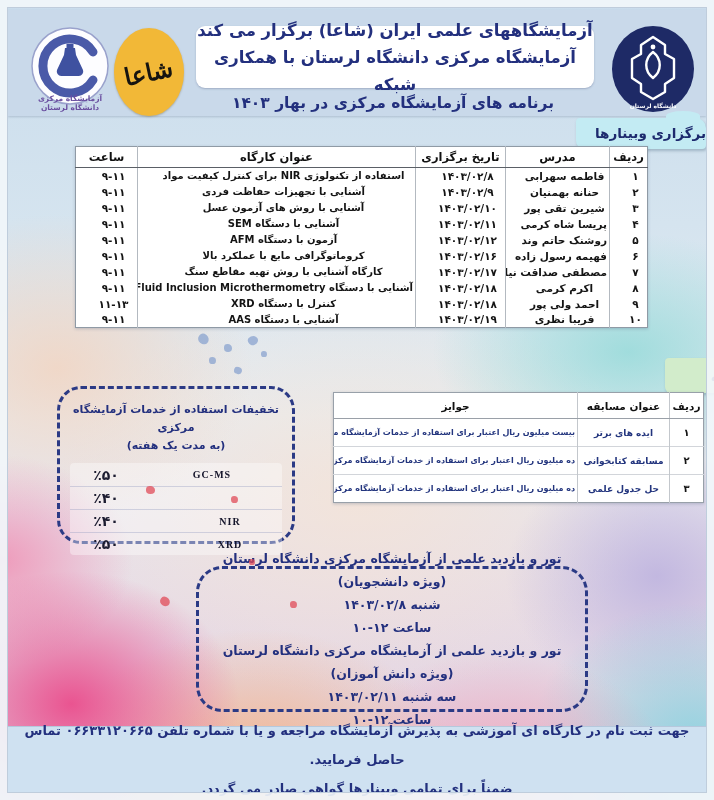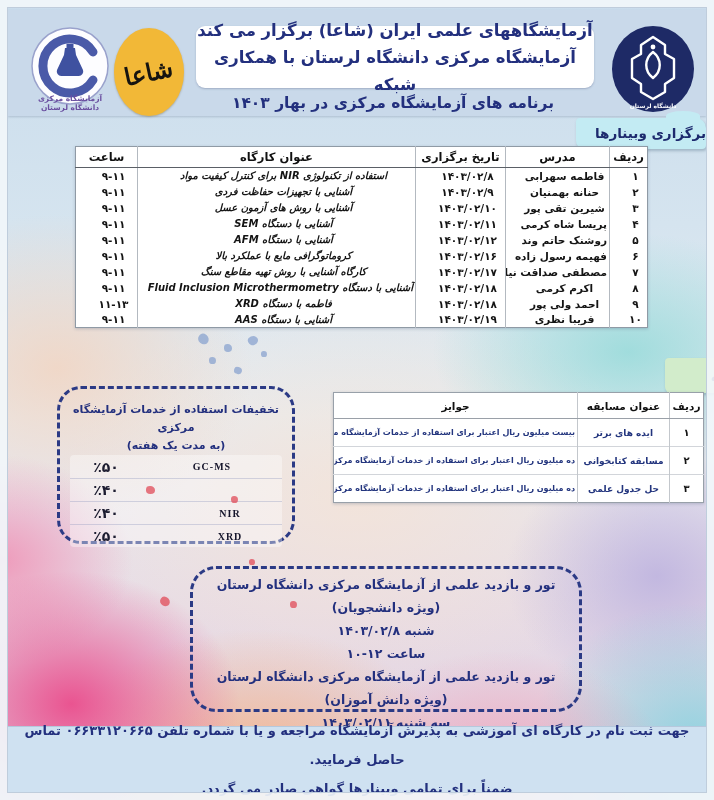--- a/index.html
+++ b/index.html
@@ -42,46 +42,46 @@
   .ribbon-competition{left:665px;top:358px;width:94px;height:35px;background:#d2eccb;border-radius:4px 12px 4px 6px;font-size:13px;line-height:37px;}
 
   
   table{border-collapse:collapse;background:#fff;table-layout:fixed;}
   th,td{text-align:center;padding:0 2px;overflow:hidden;white-space:nowrap;}
   .webinar-table{position:absolute;left:75px;top:146px;width:572px;border:1px solid #8f9aa5;box-shadow:0 1px 3px rgba(80,100,130,.3);}
   .webinar-table th,.webinar-table td{border-left:1px solid #b3b9c0;}
   .webinar-table th:last-child,.webinar-table td:last-child{border-left:none;}
   .webinar-table thead th{height:21px;font-size:11.5px;color:#111;border-bottom:1.5px solid #5a5f66;}
   .webinar-table tbody td{height:16px;font-size:10.5px;color:#141414;padding-left:16px;}
-  .webinar-table td.w-title{font-size:10px;font-style:italic;}
+  .webinar-table td.w-title{font-size:10px;}
   .webinar-table col.c-no{width:38px}.webinar-table col.c-ins{width:104px}.webinar-table col.c-date{width:90px}
   .webinar-table col.c-title{width:278px}.webinar-table col.c-time{width:62px}
 
   .comp-table{position:absolute;left:333px;top:392px;width:370px;border:1px solid #98a0a9;box-shadow:0 1px 3px rgba(80,100,130,.3);}
   .comp-table th,.comp-table td{border-left:1px solid #c3c7cc;}
   .comp-table th:last-child,.comp-table td:last-child{border-left:none;}
   .comp-table thead th{height:26px;font-size:10.5px;color:#111;border-bottom:1px solid #9aa0a8;}
   .comp-table tbody td{height:28px;border-top:1px solid #d2d5da;}
   .comp-table td.c-num{font-size:10px;color:#141414;}
   .comp-table td.c-title{font-size:9px;color:#23357e;}
   .comp-table td.c-prize{font-size:8px;color:#23357e;}
   .comp-table col.k-no{width:34px}.comp-table col.k-title{width:92px}.comp-table col.k-prize{width:244px}
 
   
   .disc-box{position:absolute;left:57px;top:386px;width:238px;height:158px;border:3px dashed #2b3a85;border-radius:24px;padding:12px 10px 8px;}
   .disc-title{text-align:center;color:#23307e;font-size:11px;line-height:18px;}
-  .disc-items{background:rgba(255,255,255,.38);border-radius:4px;}
+  .disc-items{margin-top:8px;background:rgba(255,255,255,.38);border-radius:4px;}
   .disc-row{display:flex;align-items:center;height:23px;direction:ltr;}
   .disc-row + .disc-row{border-top:1px solid rgba(140,150,190,.35);gap:36px;}
   .disc-pct{width:72px;text-align:center;color:#1c1c30;font-size:14px;}
   .disc-name{flex:1;text-align:center;color:#14142a;font-size:10px;letter-spacing:1px;font-family:"Liberation Serif","DejaVu Serif",serif;}
 
   
-  .tour-box{position:absolute;left:190px;top:566px;width:392px;height:146px;border:3px dashed #2b3a85;border-radius:26px;
-    display:flex;flex-direction:column;justify-content:space-between;text-align:center;padding:4px 8px;}
+  .tour-box{position:absolute;left:196px;top:566px;width:392px;height:146px;border:3px dashed #2b3a85;border-radius:26px;
+    display:flex;flex-direction:column;justify-content:center;text-align:center;padding:4px 8px;}
   .tour-line{font-size:12.5px;line-height:23px;color:#23307e;}
 
   
   .footer-band{position:absolute;left:8px;top:726px;width:698px;height:66px;background:#cfe1f1;border-top:1px solid #b5c8dc;
     display:flex;flex-direction:column;justify-content:center;text-align:center;}
   .footer-line{font-size:13px;line-height:29px;color:#23307e;}
 
   
   .speck{position:absolute;border-radius:45% 55% 50% 50%;opacity:.75;z-index:1;}
   .speck.blue{background:#8aa3cf;}
@@ -188,21 +188,21 @@
           <td>۴</td>
           <td>پریسا شاه کرمی</td>
           <td><span class="ltr">۱۴۰۳/۰۲/۱۱</span></td>
           <td class="w-title">آشنایی با دستگاه SEM</td>
           <td><span class="ltr">۹-۱۱</span></td>
         </tr>
       <tr>
           <td>۵</td>
           <td>روشنک حاتم وند</td>
           <td><span class="ltr">۱۴۰۳/۰۲/۱۲</span></td>
-          <td class="w-title">آشنایی با دستگاه AFM</td>
+          <td class="w-title">آزمون با دستگاه AFM</td>
           <td><span class="ltr">۹-۱۱</span></td>
         </tr>
       <tr>
           <td>۶</td>
           <td>فهیمه رسول زاده</td>
           <td><span class="ltr">۱۴۰۳/۰۲/۱۶</span></td>
           <td class="w-title">کروماتوگرافی مایع با عملکرد بالا</td>
           <td><span class="ltr">۹-۱۱</span></td>
         </tr>
       <tr>
@@ -216,21 +216,21 @@
           <td>۸</td>
           <td>اکرم کرمی</td>
           <td><span class="ltr">۱۴۰۳/۰۲/۱۸</span></td>
           <td class="w-title">آشنایی با دستگاه Fluid Inclusion Microthermometry</td>
           <td><span class="ltr">۹-۱۱</span></td>
         </tr>
       <tr>
           <td>۹</td>
           <td>احمد ولی پور</td>
           <td><span class="ltr">۱۴۰۳/۰۲/۱۸</span></td>
-          <td class="w-title">فاطمه با دستگاه XRD</td>
+          <td class="w-title">کنترل با دستگاه XRD</td>
           <td><span class="ltr">۱۱-۱۳</span></td>
         </tr>
       <tr>
           <td>۱۰</td>
           <td>فریبا نظری</td>
           <td><span class="ltr">۱۴۰۳/۰۲/۱۹</span></td>
           <td class="w-title">آشنایی با دستگاه AAS</td>
           <td><span class="ltr">۹-۱۱</span></td>
         </tr>
     </tbody>

